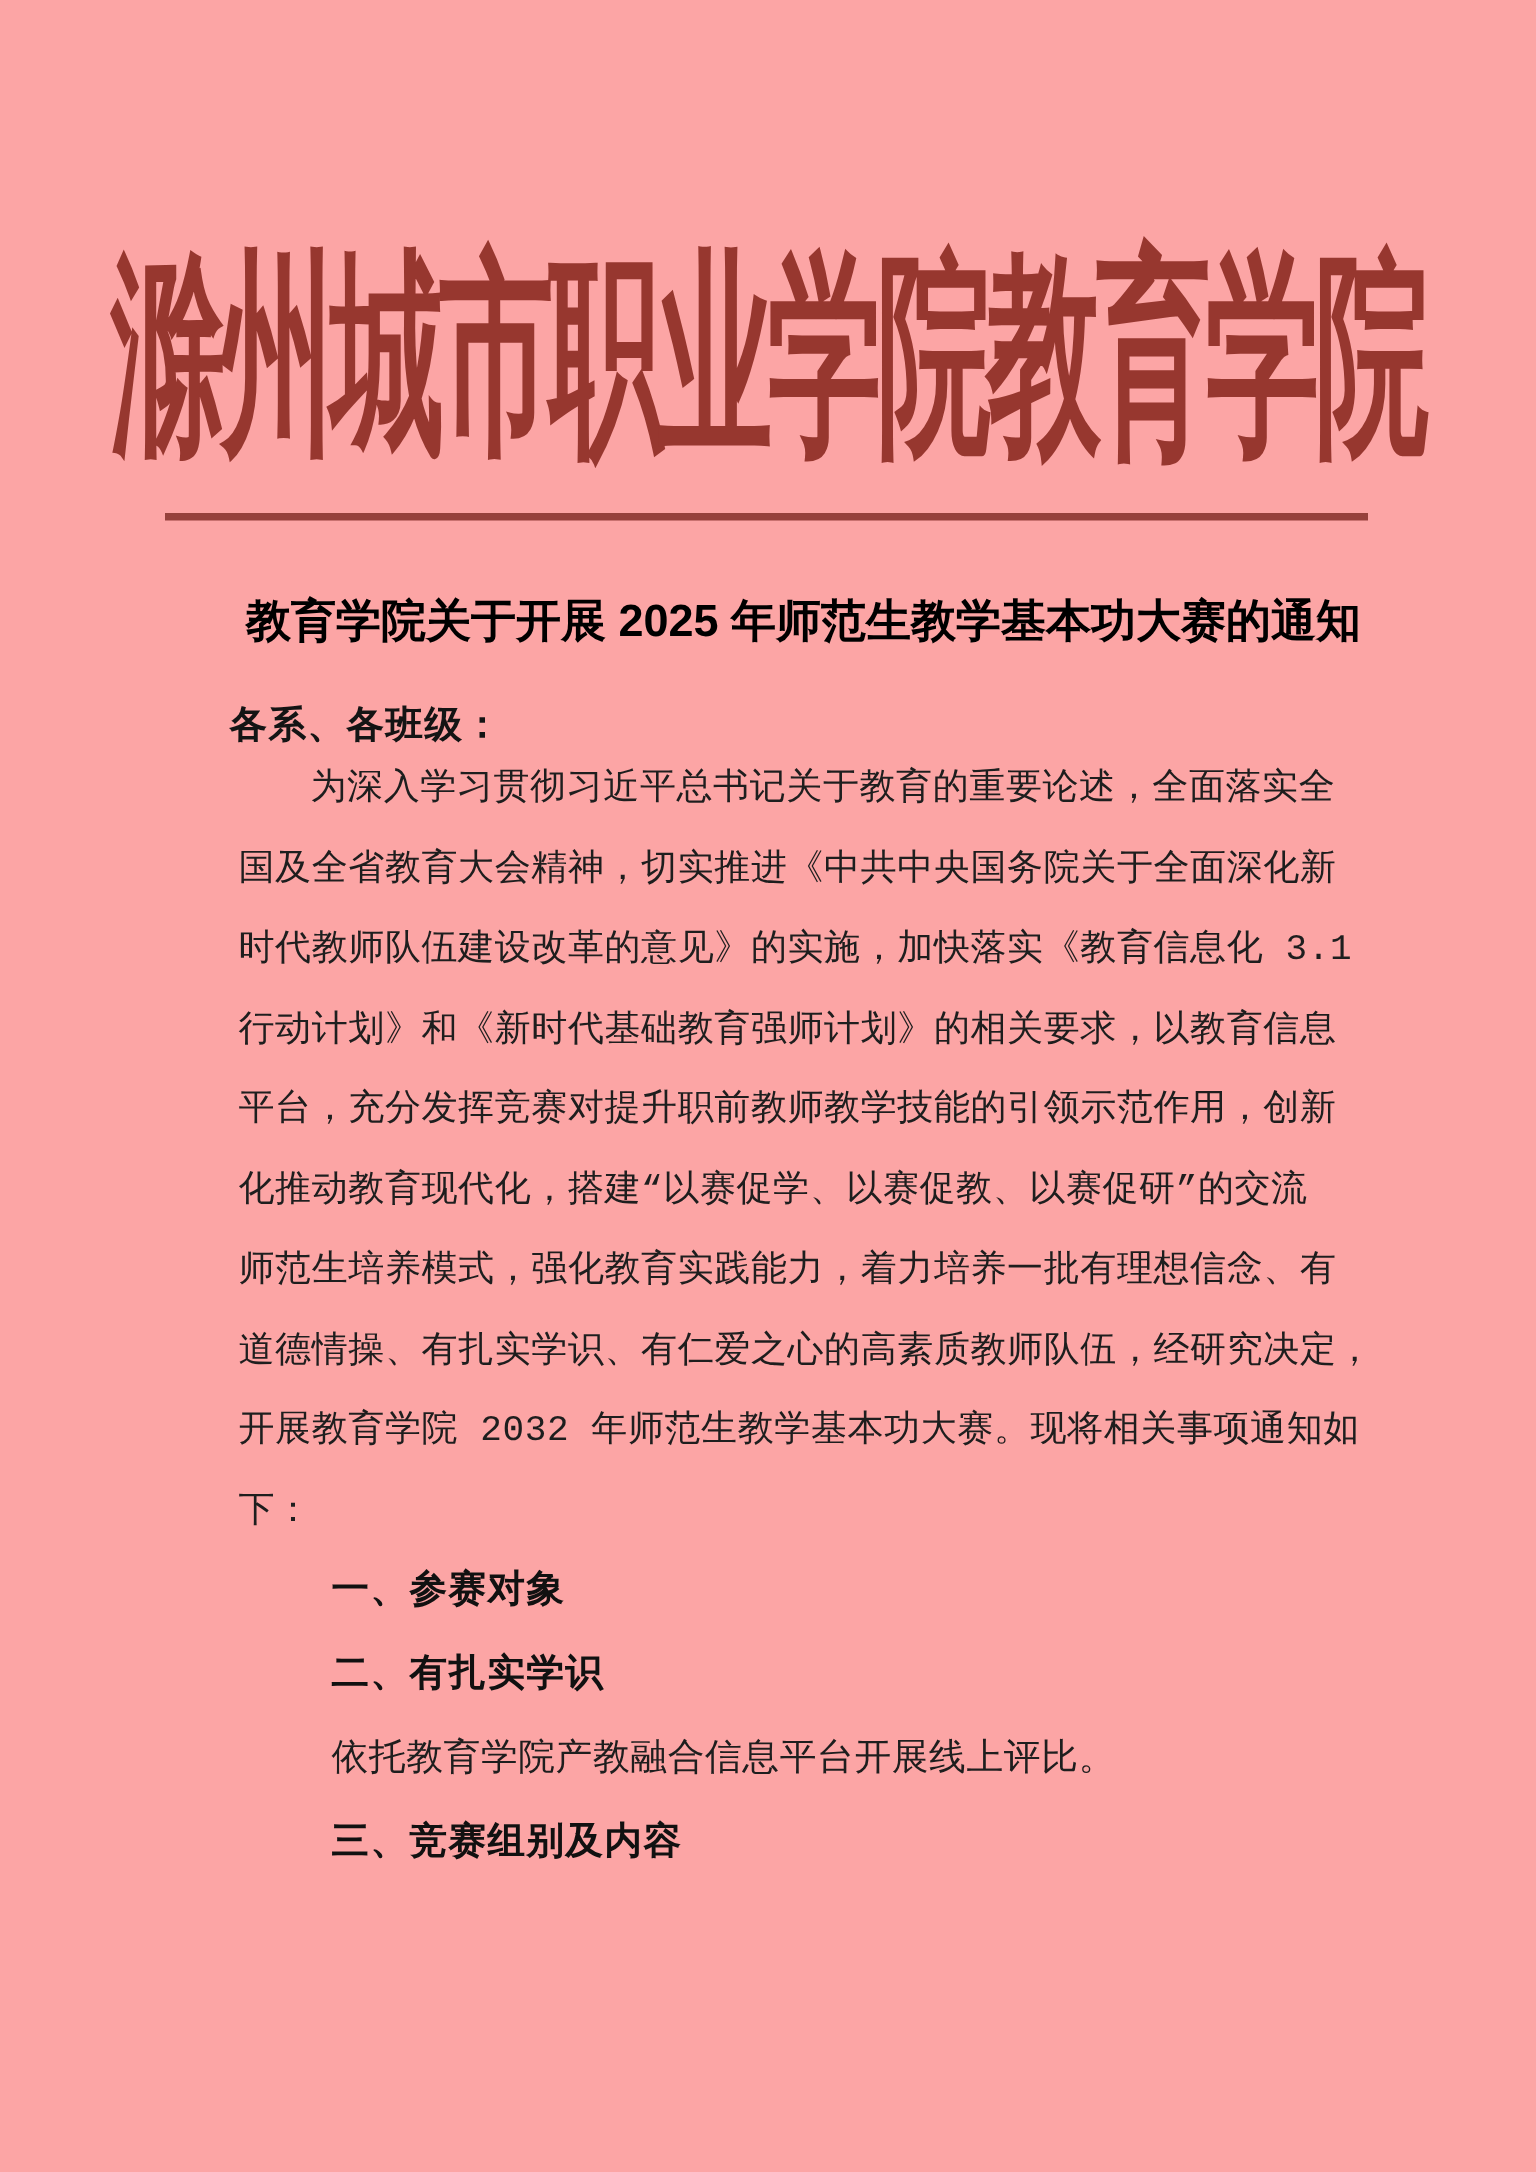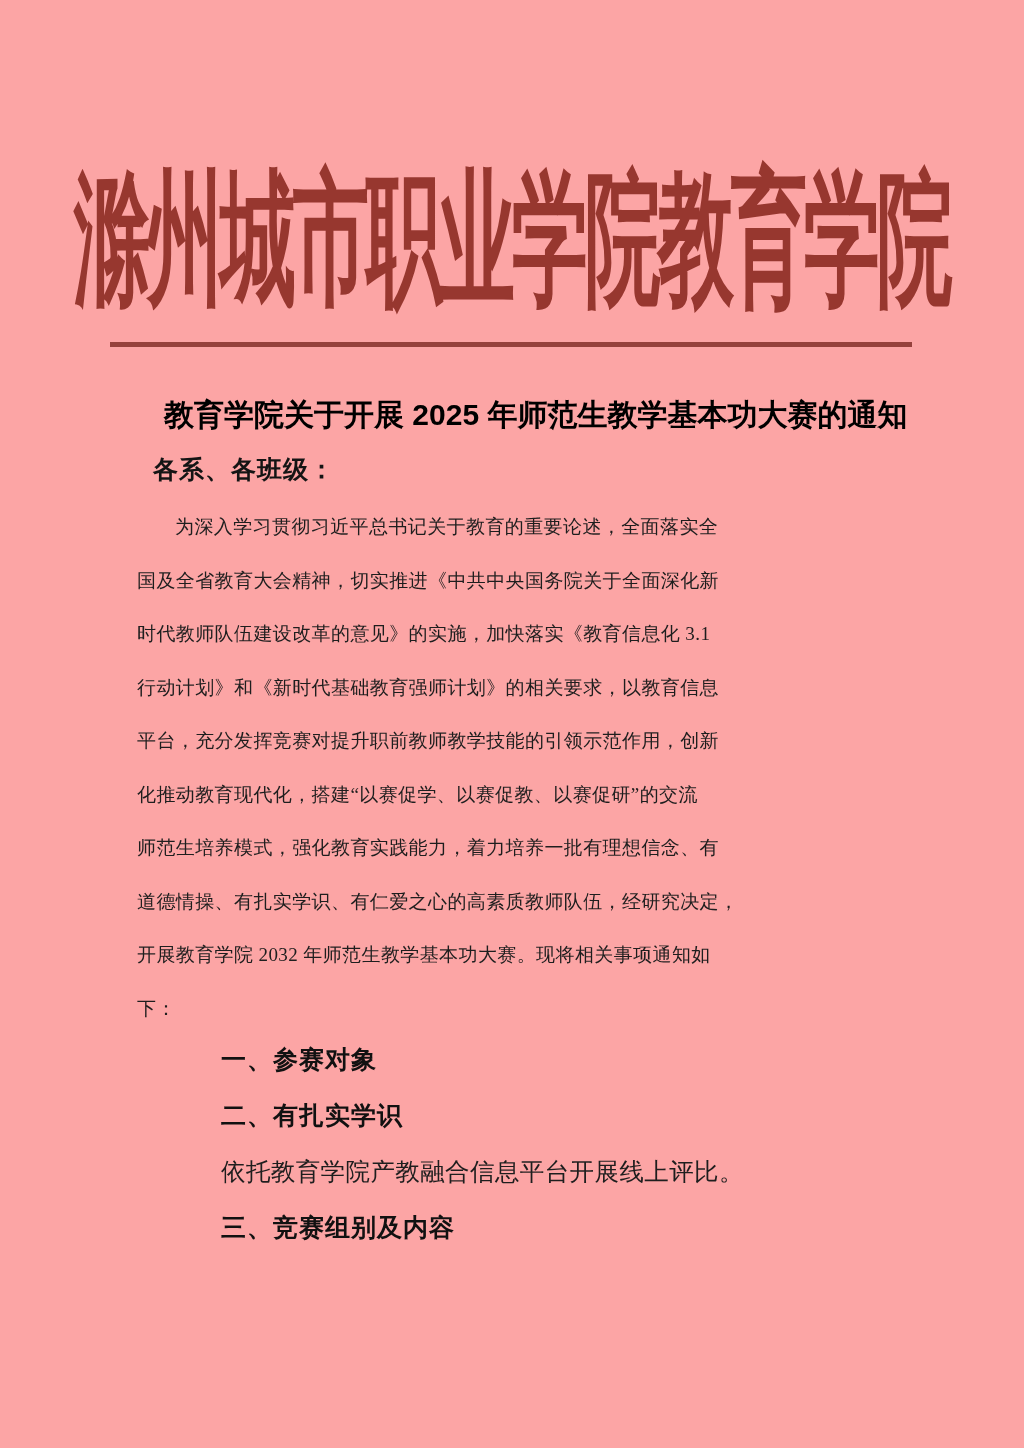--- a/index.html
+++ b/index.html
@@ -54,35 +54,36 @@
     font-family: "Liberation Sans", sans-serif;
     font-weight: bold;
     font-size: 30px;
     line-height: 38px;
     color: #000000;
     white-space: nowrap;
     margin-left: 12px;
   }
   .salutation {
     position: absolute;
-    top: 454px;
+    top: 468px;
     left: 153px;
     font-weight: bold;
     font-size: 25px;
     line-height: 32px;
     color: #141414;
     letter-spacing: 1px;
   }
   .body-paragraph {
     position: absolute;
     top: 500px;
-    left: 137px;
+    left: 159px;
     width: 722px;
-    font-size: 19px;
+    font-size: 24px;
     color: var(--body-text);
+    font-family: Liberation Mono, monospace;
   }
   .body-line {
     height: 53.5px;
     line-height: 53.5px;
     white-space: nowrap;
     letter-spacing: 0.4px;
   }
   .body-line.indent {
     text-indent: 2em;
   }

